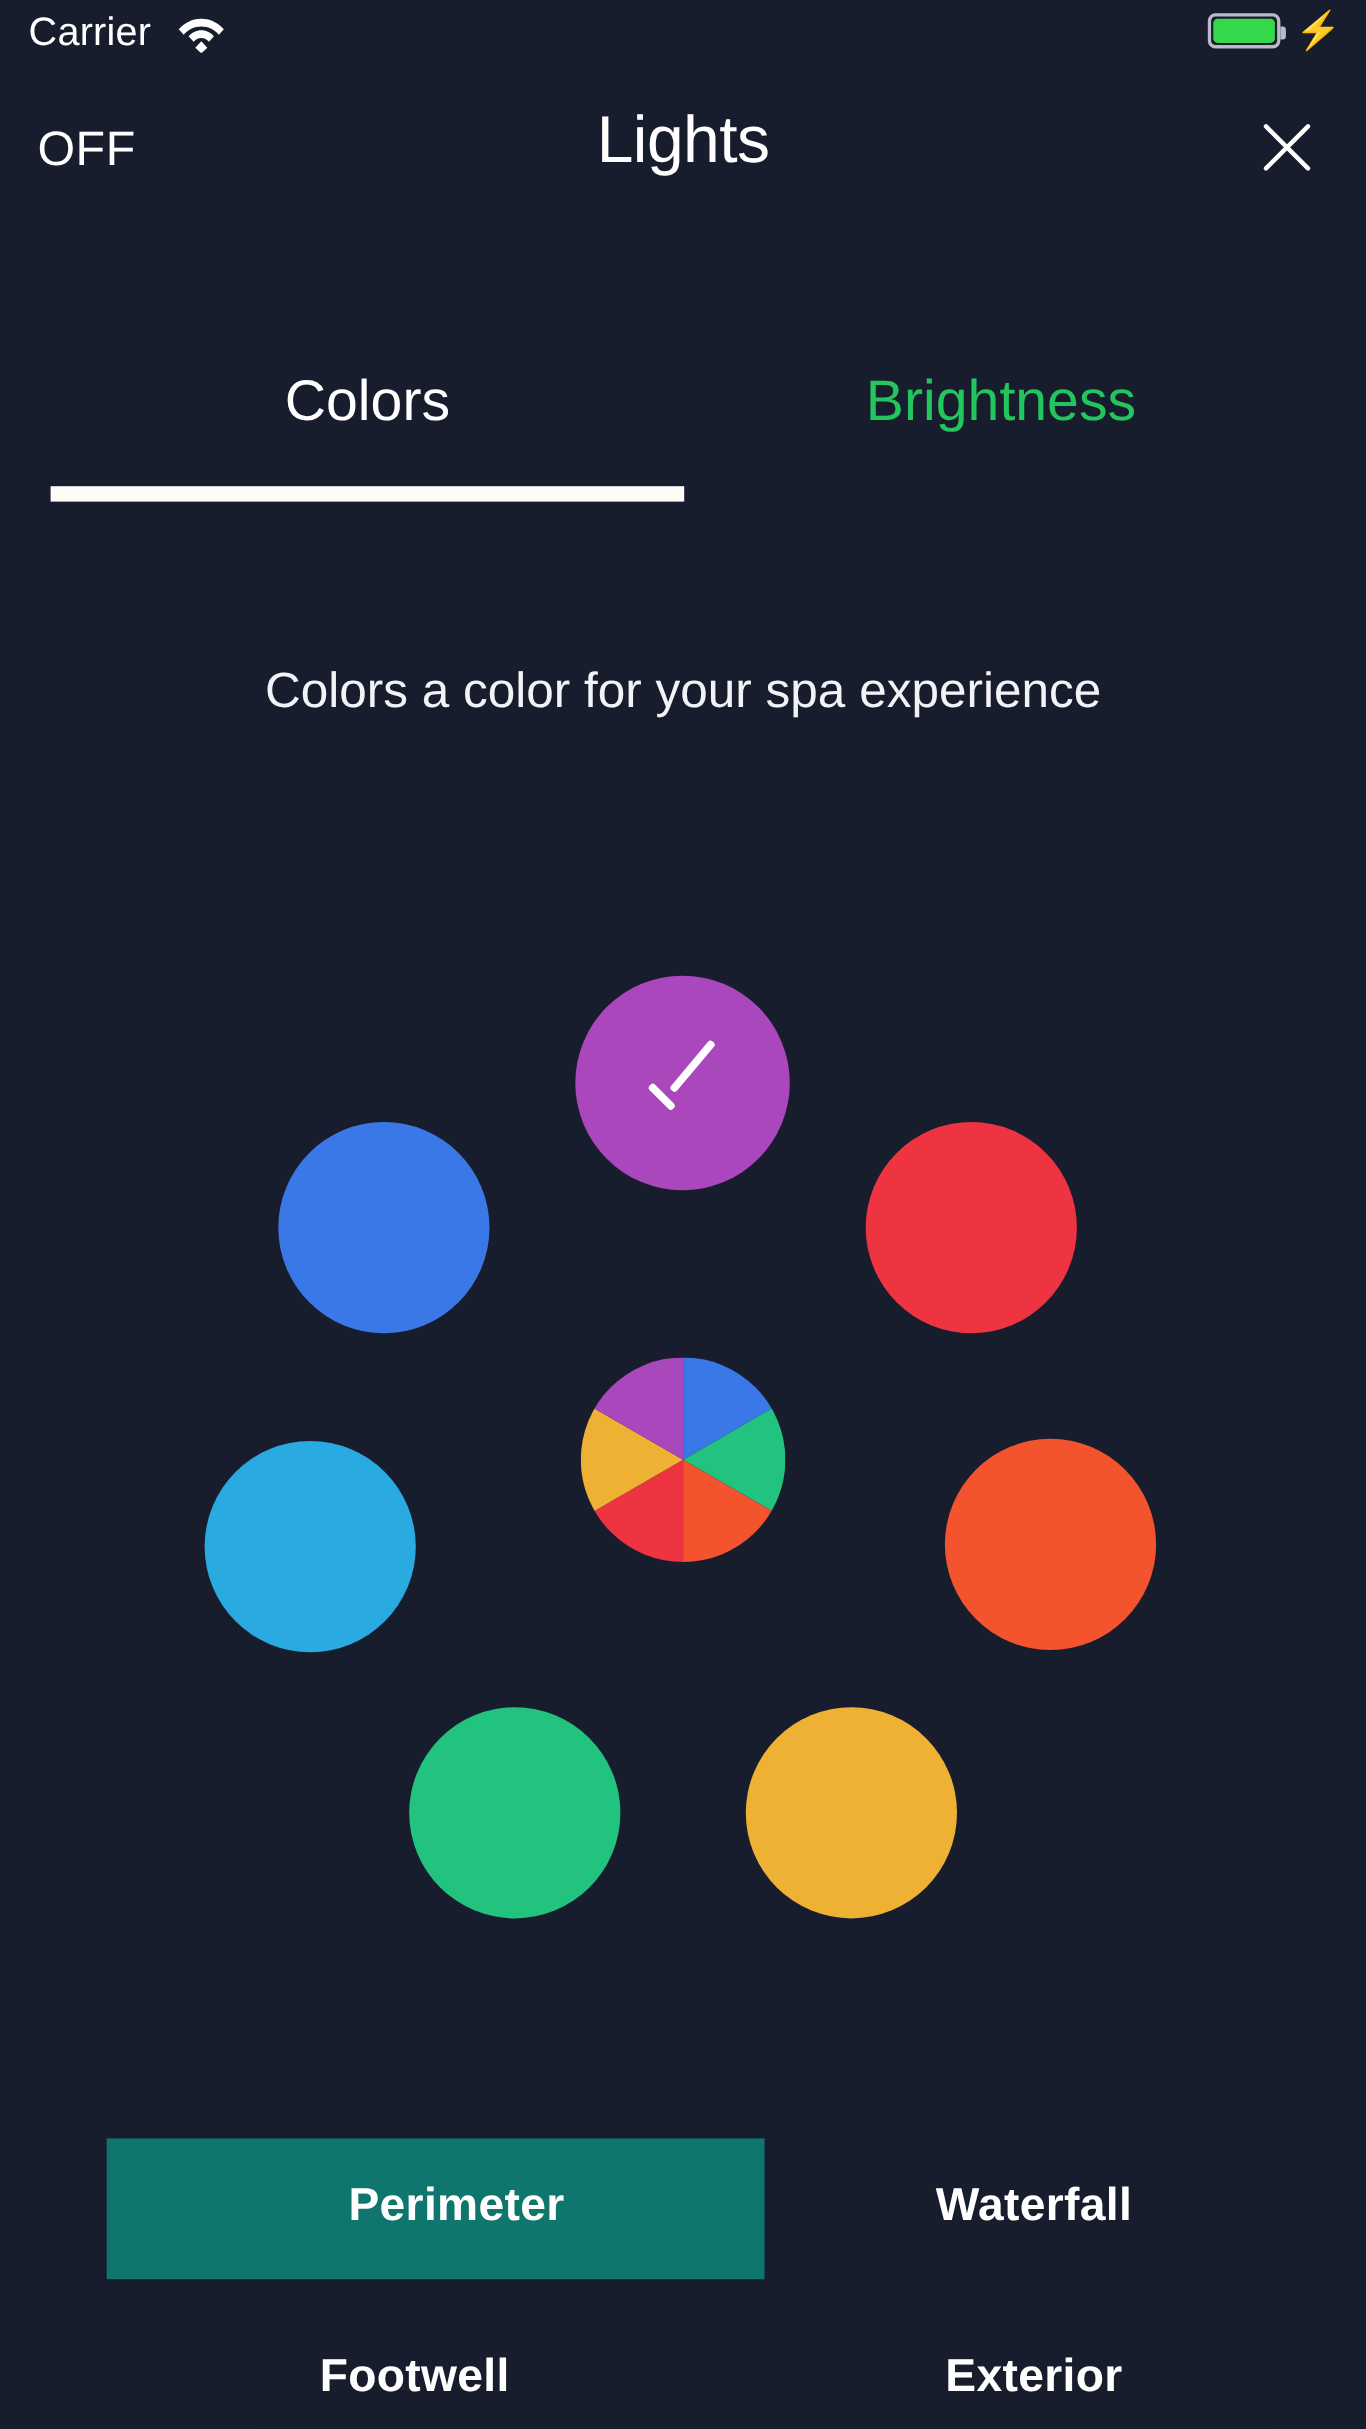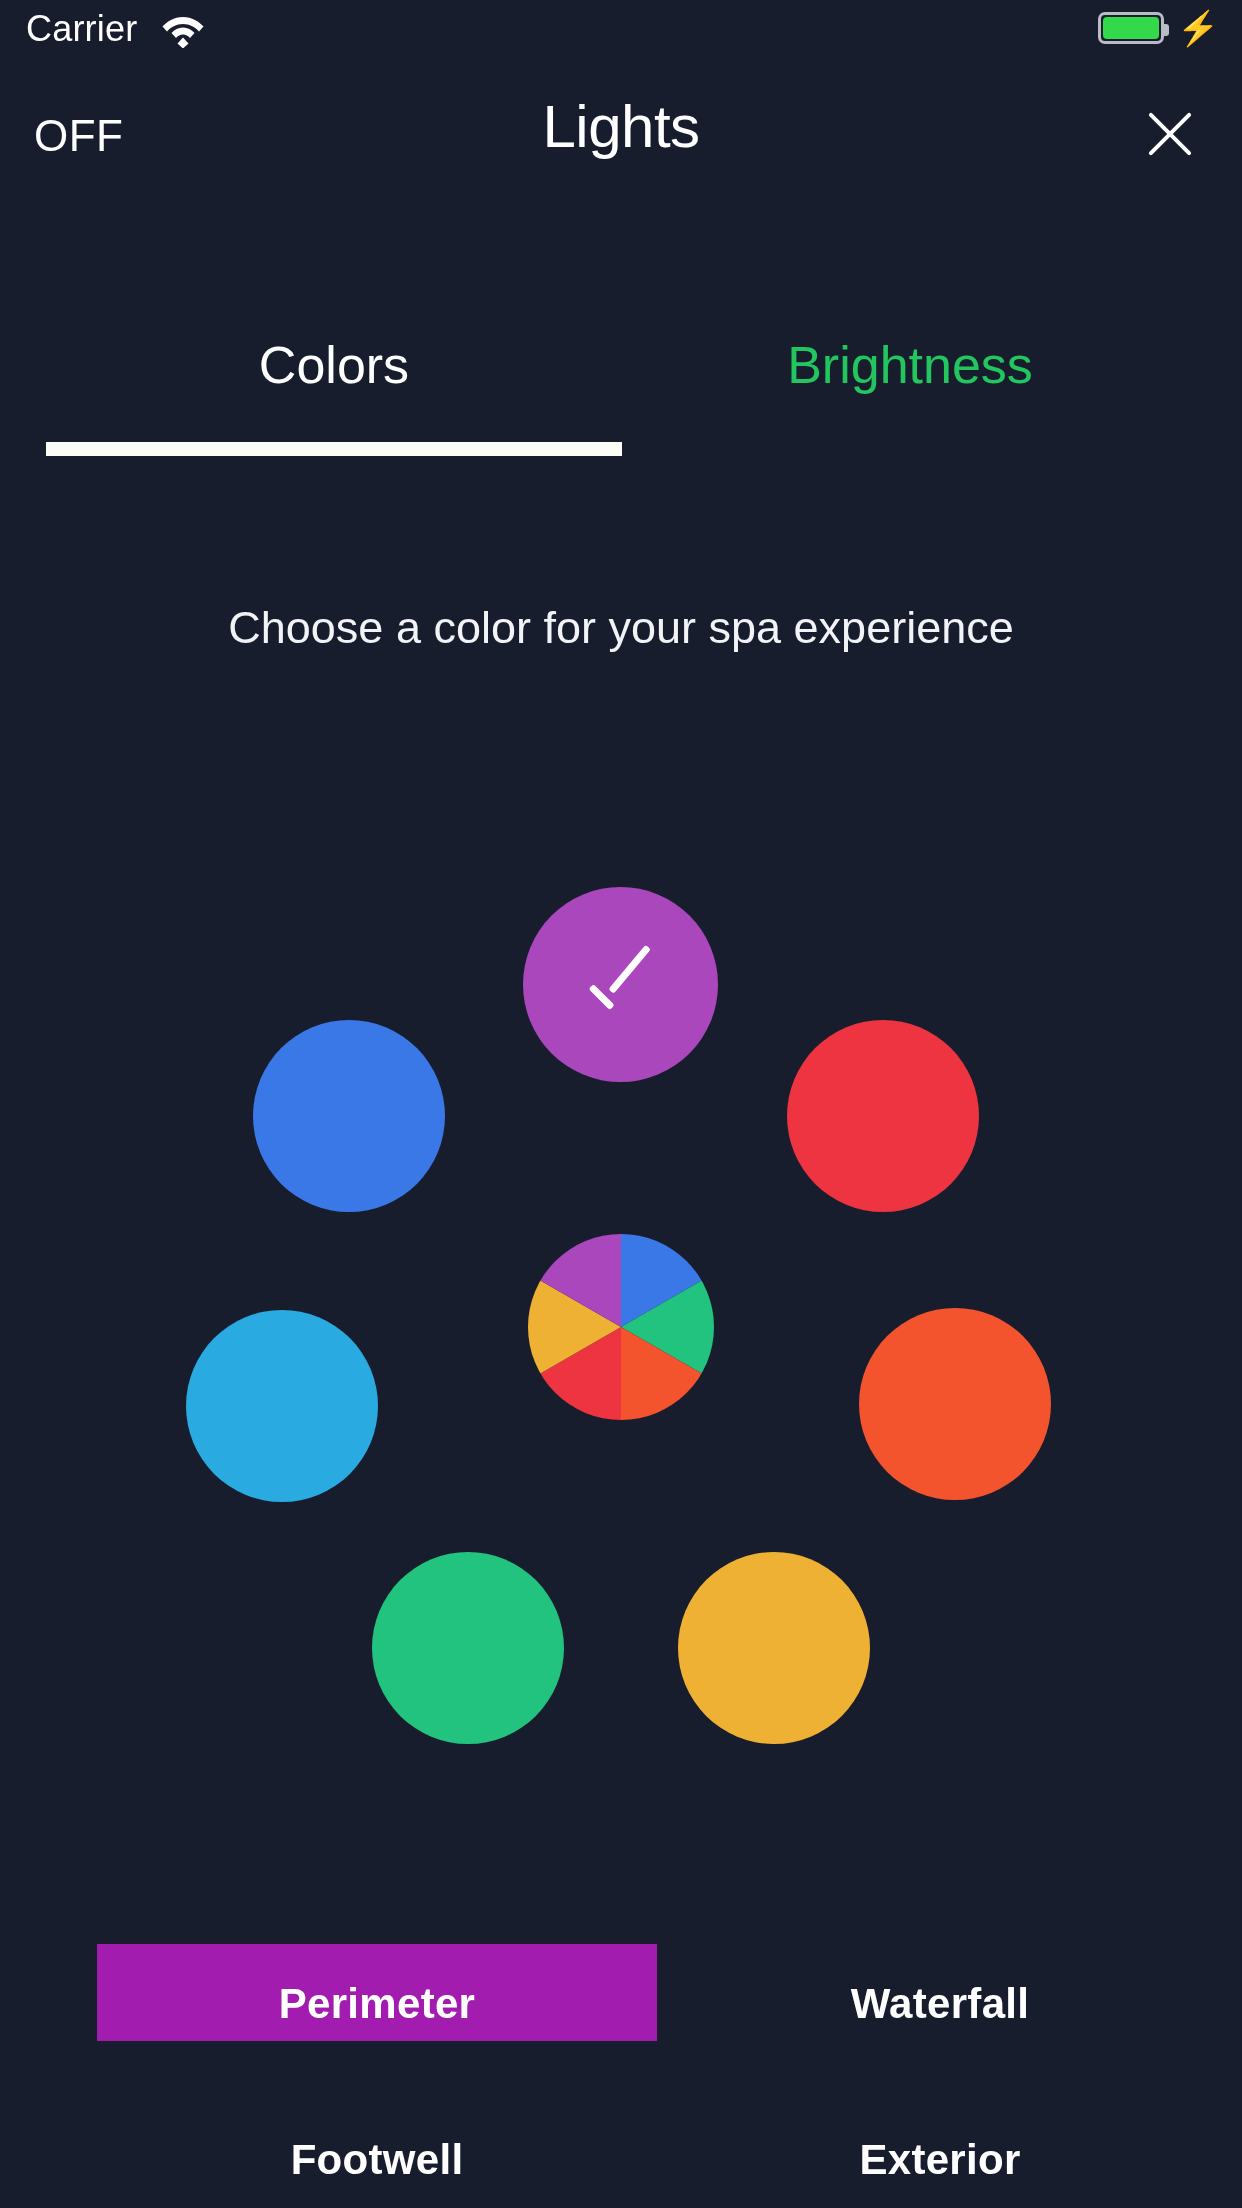--- a/index.html
+++ b/index.html
@@ -256,22 +256,23 @@
     font-weight: bold;
     color: #ffffff;
     text-align: center;
     line-height: 119px;
     letter-spacing: 0.3px;
   }
   .zone-0 {
     left: 97px;
     top: 4px;
     width: 560px;
-    height: 97px;
-    background: #a21caf;
+    height: 128px;
+    background: #0f766e;
+    padding-left: 38px;
   }
   .zone-1 {
     left: 660px;
     top: 4px;
     width: 560px;
     height: 119px;
   }
   .zone-2 {
     left: 97px;
     top: 180px;
@@ -317,21 +318,21 @@
       <span></span>
     </div>
   </div>
 
   <div class="tab-bar">
     <div class="tab tab-colors">Colors</div>
     <div class="tab tab-brightness">Brightness</div>
     <div class="tab-indicator"></div>
   </div>
 
-  <div class="subtitle">Choose a color for your spa experience</div>
+  <div class="subtitle">Colors a color for your spa experience</div>
 
   <div class="color-cluster" id="cluster">
       <div class="swatch" style="left: 523px; top: 27px; width: 195px; height: 195px; background: rgb(171, 71, 188);">
         <div class="swatch-check"></div>
       </div>
       <div class="swatch" style="left: 253px; top: 160px; width: 192px; height: 192px; background: rgb(59, 120, 231);"></div>
       <div class="swatch" style="left: 787px; top: 160px; width: 192px; height: 192px; background: rgb(237, 52, 64);"></div>
       <div class="swatch" style="left: 186px; top: 450px; width: 192px; height: 192px; background: rgb(41, 170, 225);"></div>
       <div class="rainbow" style="left: 528px; top: 374px; width: 186px; height: 186px;"><svg width="186" height="186" viewBox="0 0 100 100">
           <path d="M 50 50 L 50.00 -2.00 A 52 52 0 0 1 95.03 24.00 Z" fill="#3b78e7"></path>

